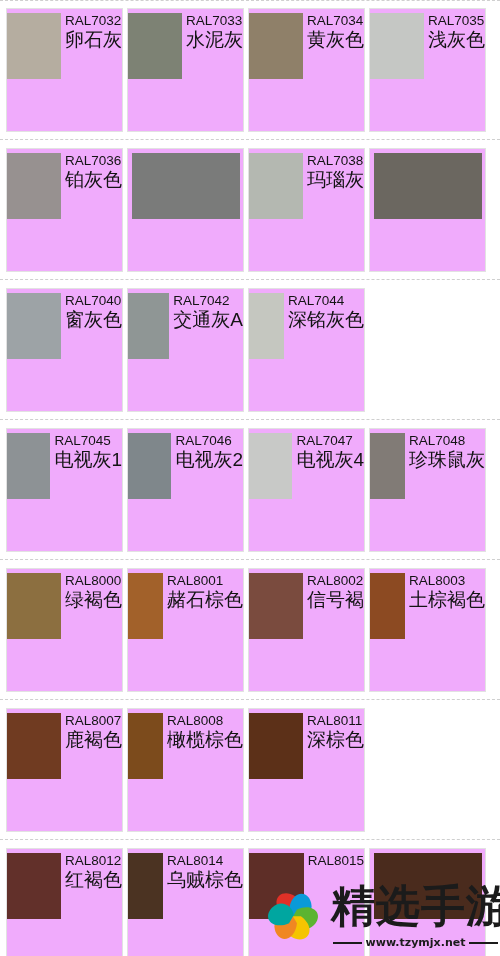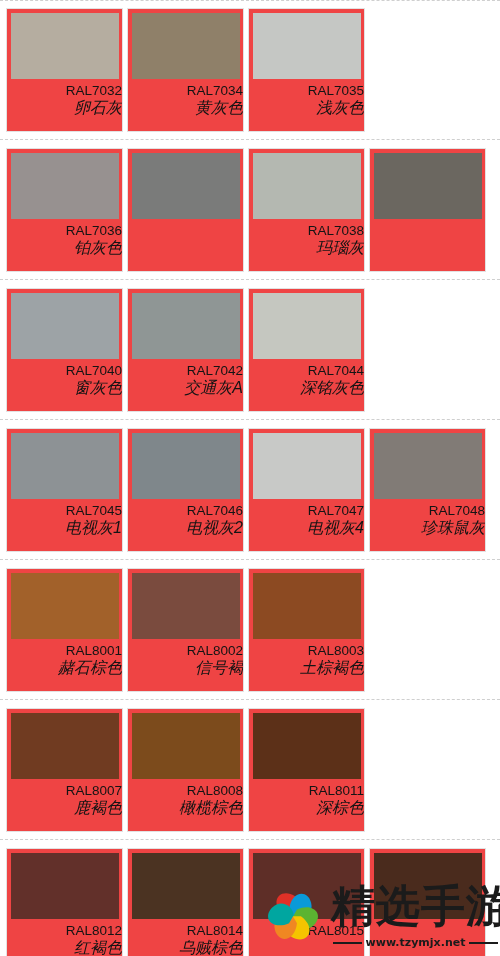--- a/index.html
+++ b/index.html
@@ -35,50 +35,47 @@
     position:absolute;
     left:0; right:0; top:0;
     height:0;
     border-top:1px dashed #cfcfcf;
   }
 
   .card {
     width:117px;
     height:124px;
     margin:8px 2px 0 2px;
-    background:#ef4444;
+    background:#f0abfc;
     border:1px solid #e2e2e2;
     display:flex;
-    flex-direction:column;
     overflow:hidden;
-    text-align:right;
   }
 
   .swatch {
     width:108px;
     height:66px;
     margin:4px auto 0 auto;
     display:block;
   }
 
   .labels {
     padding:4px 0 0 4px;
     line-height:1.16;
   }
   .code {
     font-size:13.5px;
     color:#141414;
     letter-spacing:0px;
     white-space:nowrap;
   }
   .name {
-    font-size:16px;
+    font-size:19px;
     color:#141414;
     white-space:nowrap;
-    font-style:italic;
   }
 
   
   #watermark {
     position:absolute;
     left:255px;
     top:876px;
     width:245px;
     height:80px;
     pointer-events:none;
@@ -128,20 +125,27 @@
   <div id="rows-container">
       <div class="row first">
         <div class="card">
           <div class="swatch" style="background: rgb(181, 173, 160);"></div>
           <div class="labels">
             <div class="code">RAL7032</div>
             <div class="name">卵石灰</div>
           </div>
         </div>
         <div class="card">
+          <div class="swatch" style="background: rgb(125, 130, 116);"></div>
+          <div class="labels">
+            <div class="code">RAL7033</div>
+            <div class="name">水泥灰</div>
+          </div>
+        </div>
+        <div class="card">
           <div class="swatch" style="background: rgb(143, 128, 105);"></div>
           <div class="labels">
             <div class="code">RAL7034</div>
             <div class="name">黄灰色</div>
           </div>
         </div>
         <div class="card">
           <div class="swatch" style="background: rgb(197, 199, 196);"></div>
           <div class="labels">
             <div class="code">RAL7035</div>
@@ -218,20 +222,27 @@
         </div>
         <div class="card">
           <div class="swatch" style="background: rgb(129, 123, 118);"></div>
           <div class="labels">
             <div class="code">RAL7048</div>
             <div class="name">珍珠鼠灰</div>
           </div>
         </div>
       </div>
       <div class="row">
+        <div class="card">
+          <div class="swatch" style="background: rgb(140, 111, 64);"></div>
+          <div class="labels">
+            <div class="code">RAL8000</div>
+            <div class="name">绿褐色</div>
+          </div>
+        </div>
         <div class="card">
           <div class="swatch" style="background: rgb(162, 97, 42);"></div>
           <div class="labels">
             <div class="code">RAL8001</div>
             <div class="name">赭石棕色</div>
           </div>
         </div>
         <div class="card">
           <div class="swatch" style="background: rgb(122, 75, 62);"></div>
           <div class="labels">

